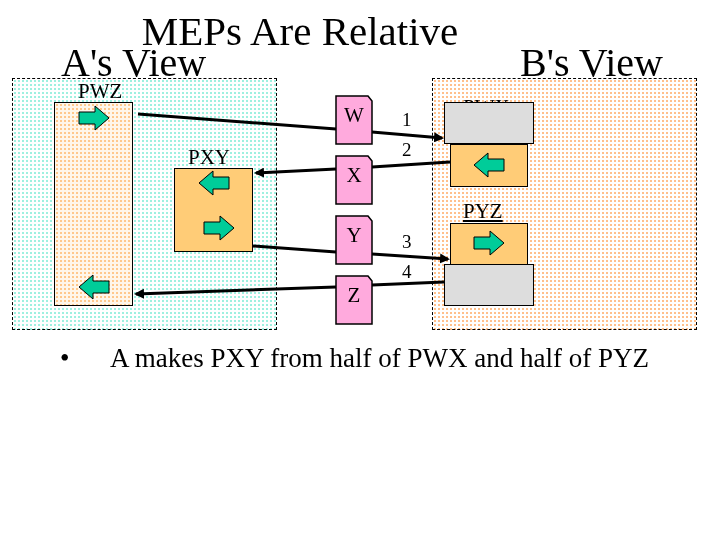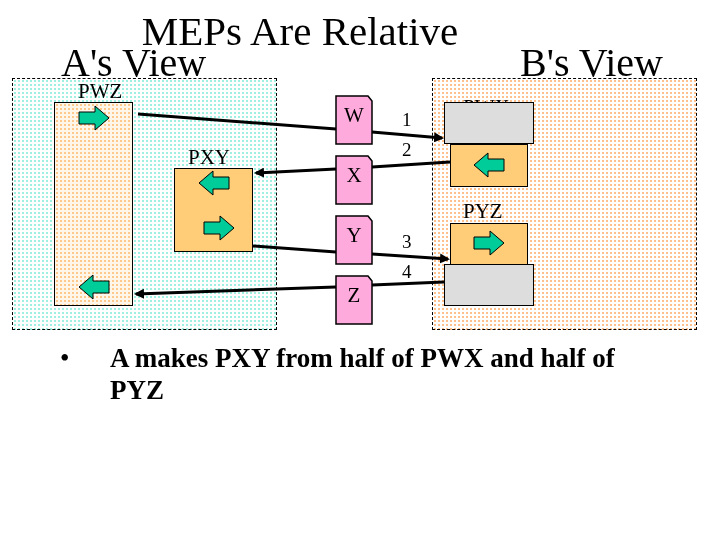--- a/index.html
+++ b/index.html
@@ -30,21 +30,21 @@
     .pxy { left: 174px; top: 168px; width: 79px; height: 84px; }
     .pwx-top { left: 444px; top: 102px; width: 90px; height: 42px; }
     .pwx-bot { left: 450px; top: 144px; width: 78px; height: 43px; }
     .pyz-top { left: 450px; top: 223px; width: 78px; height: 42px; }
     .pyz-bot { left: 444px; top: 264px; width: 90px; height: 42px; }
     .doc { width: 36px; height: 48px; box-sizing: border-box; text-align: center;
       font-size: 21px; line-height: 26px; padding-top: 6px; }
     .num { font-size: 19px; line-height: 20px; }
     .bullet-row { left: 60px; top: 342px; width: 620px; font-size: 27px; line-height: 32px; }
     .bullet-dot { position: absolute; left: 0; top: 0; }
-    .bullet-text { position: absolute; left: 50px; top: 0; width: 560px; font-weight: bold; }
+    .bullet-text { position: absolute; left: 50px; top: 0; width: 560px; }
     svg.overlay { position: absolute; left: 0; top: 0; }
   </style>
 </head>
 <body>
 
 <div class="abs title">MEPs Are Relative</div>
 <div class="abs view-label view-a">A's View</div>
 <div class="abs view-label view-b">B's View</div>
 
 <div class="abs region region-a"></div>
@@ -53,21 +53,21 @@
 <div class="abs small-label" style="left:68px;top:80px;margin-left:10px;">PWZ</div>
 <div class="abs box pwz"></div>
 
 <div class="abs small-label" style="left:188px;top:146px;text-align:center;">PXY</div>
 <div class="abs box orange pxy"></div>
 
 <div class="abs small-label" style="left:463px;top:96px;">PWX</div>
 <div class="abs box gray pwx-top"></div>
 <div class="abs box orange pwx-bot"></div>
 
-<div class="abs small-label" style="left:463px;top:200px;">PYZ</div>
+<div class="abs small-label" style="left:463px;top:200px;text-decoration:underline;">PYZ</div>
 <div class="abs box orange pyz-top"></div>
 <div class="abs box gray pyz-bot"></div>
 
 <svg class="overlay" width="720" height="540">
   <defs>
     <marker id="ah" markerWidth="10" markerHeight="10" refX="8" refY="5" orient="auto" markerUnits="userSpaceOnUse">
       <path d="M0,0 L10,5 L0,10 Z" fill="#000"></path>
     </marker>
   </defs>
 

